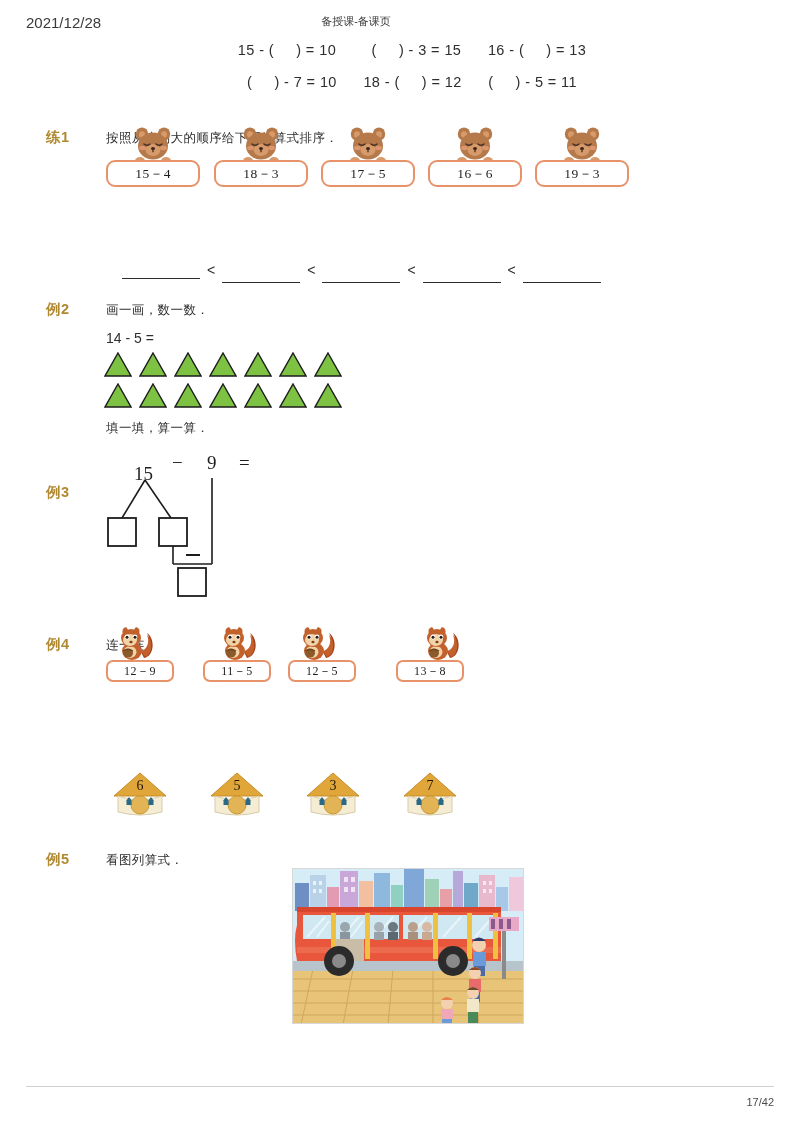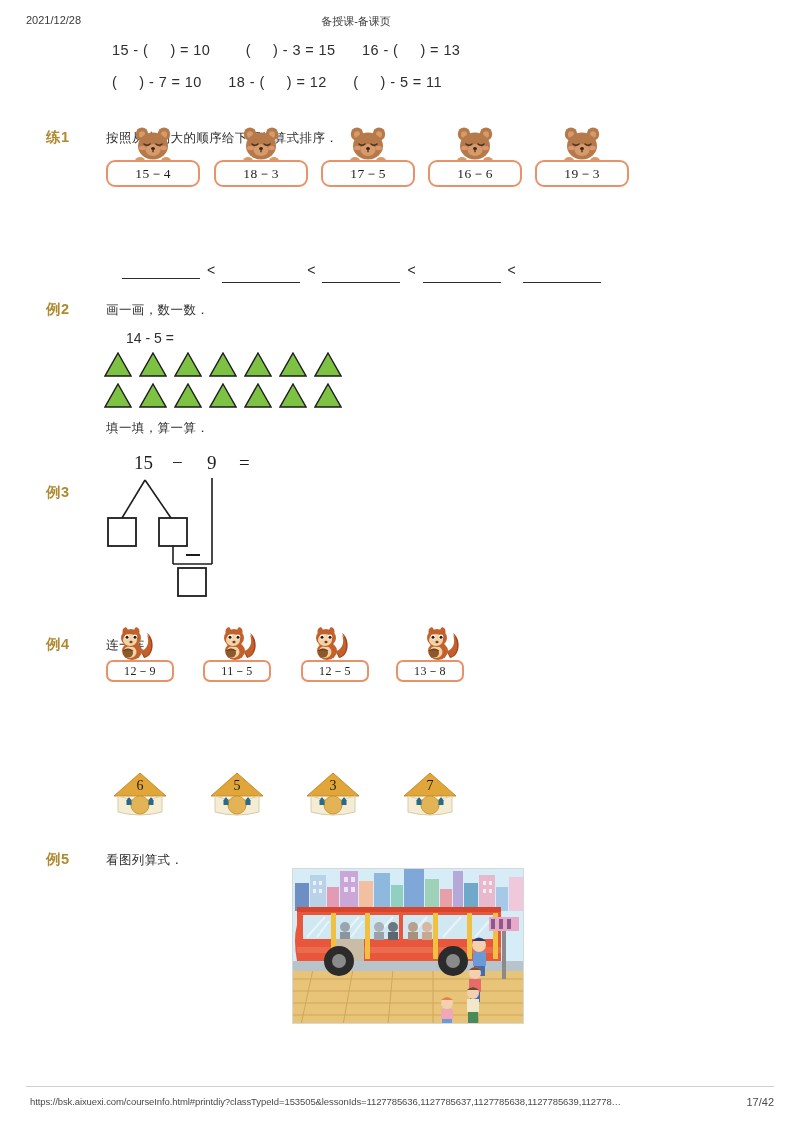--- a/index.html
+++ b/index.html
@@ -7,28 +7,28 @@
     width: 800px; height: 1133px;
     background: #ffffff;
     font-family: "Liberation Sans", sans-serif;
     position: relative;
     overflow: hidden;
   }
   .page { position: relative; width: 800px; height: 1133px; }
 
   
   .hdr { position: absolute; top: 14px; left: 0; width: 800px; height: 20px; }
-  .hdr-date { position: absolute; left: 26px; top: 0; font-size: 11px; color: #3a3a3a; }
+  .hdr-date { position: absolute; left: 26px; top: 0; font-size: 15px; color: #3a3a3a; }
   .hdr-title { position: absolute; left: 0; top: 0; width: 712px; text-align: center;
                font-size: 11px; color: #3a3a3a; }
 
   
   .eqblock { position: absolute; left: 112px; top: 42px; width: 600px; }
   .eqrow { font-size: 14.5px; color: #2e2e2e; letter-spacing: .4px; margin-bottom: 16px;
-           font-family: "Liberation Sans", sans-serif; white-space: pre; }
+           font-family: "Liberation Sans", sans-serif; white-space: pre; text-align: center; }
 
   
   .sec-label {
     position: absolute; font-size: 14.5px; font-weight: bold;
     color: #b08a32; letter-spacing: .5px;
   }
   .sec-prompt {
     position: absolute; font-size: 12.5px; color: #2e2e2e; letter-spacing: .4px;
   }
 
@@ -223,21 +223,21 @@
     <span class="lt">&lt;</span>
     <span class="blank-line" style="width:78px; margin-bottom:-4px;"></span>
     <span class="lt">&lt;</span>
     <span class="blank-line" style="width:78px; margin-bottom:-4px;"></span>
     <span class="lt">&lt;</span>
     <span class="blank-line" style="width:78px; margin-bottom:-4px;"></span>
   </div>
 
   <div class="sec-label" style="left:46px; top:300px;">例2</div>
   <div class="sec-prompt" style="left:106px; top:302px;">画一画，数一数．</div>
-  <div style="position:absolute; left:106px; top:330px; font-size:14px; color:#2e2e2e;margin-left:20px;">14 - 5 =</div>
+  <div style="position:absolute; left:106px; top:330px; font-size:14px; color:#2e2e2e;">14 - 5 =</div>
 
   <div class="tri-area">
     <div class="tri-row">
       <svg class="tri-svg" width="28" height="25" viewBox="0 0 28 25">
           <polygon points="14,1 27,24 1,24" fill="#7dc242" stroke="#1c1c1c" stroke-width="1.4"></polygon>
         </svg>
       <svg class="tri-svg" width="28" height="25" viewBox="0 0 28 25">
           <polygon points="14,1 27,24 1,24" fill="#7dc242" stroke="#1c1c1c" stroke-width="1.4"></polygon>
         </svg>
       <svg class="tri-svg" width="28" height="25" viewBox="0 0 28 25">
@@ -278,21 +278,21 @@
       <svg class="tri-svg" width="28" height="25" viewBox="0 0 28 25">
           <polygon points="14,1 27,24 1,24" fill="#7dc242" stroke="#1c1c1c" stroke-width="1.4"></polygon>
         </svg>
     </div>
   </div>
 
   <div class="sec-label" style="left:46px; top:438px;margin-top:45px;">例3</div>
   <div class="sec-prompt" style="left:106px; top:420px;font-family:Liberation Mono, monospace;">填一填，算一算．</div>
 
   <div class="d3">
-    <div style="position:absolute; left:30px; top:0; font-family:'Liberation Serif',serif; font-size:19px; color:#1e1e1e;">15</div>
+    <div style="position:absolute; left:30px; top:11px; font-family:'Liberation Serif',serif; font-size:19px; color:#1e1e1e;">15</div>
     <div style="position:absolute; left:68px; top:0; font-family:'Liberation Serif',serif; font-size:19px; color:#1e1e1e;">−</div>
     <div style="position:absolute; left:103px; top:0; font-family:'Liberation Serif',serif; font-size:19px; color:#1e1e1e;">9</div>
     <div style="position:absolute; left:135px; top:0; font-family:'Liberation Serif',serif; font-size:19px; color:#1e1e1e;">=</div>
 
     <svg width="230" height="165" viewBox="0 0 230 165" style="position:absolute; left:0; top:0;">
       <line x1="41" y1="28" x2="18" y2="66" stroke="#1c1c1c" stroke-width="1.6"></line>
       <line x1="41" y1="28" x2="67" y2="66" stroke="#1c1c1c" stroke-width="1.6"></line>
       <rect x="4" y="66" width="28" height="28" fill="#ffffff" stroke="#1c1c1c" stroke-width="1.8"></rect>
       <rect x="55" y="66" width="28" height="28" fill="#ffffff" stroke="#1c1c1c" stroke-width="1.8"></rect>
       <line x1="108" y1="26" x2="108" y2="112" stroke="#1c1c1c" stroke-width="1.6"></line>
@@ -347,21 +347,21 @@
         <circle cx="24" cy="15.3" r="1.5" fill="#2b1b10"></circle>
         <ellipse cx="20" cy="20" rx="1.6" ry="1.2" fill="#7a3c18"></ellipse>
         <ellipse cx="17" cy="31" rx="5" ry="4.5" fill="#8a5a2b"></ellipse>
         <path d="M12 29 q5 -3 10 0" stroke="#6b431f" stroke-width="1.3" fill="none"></path>
       </svg>
       <div class="sq-card">
         <span class="card-text">11－5</span>
       </div>
     </div>
 
-    <div class="cardwrap" style="left:301px; width:56px;">
+    <div class="cardwrap" style="left:288px; width:56px;">
       <svg class="squirrel" viewBox="0 0 46 45">
         <path d="M33 36 C44 34 44 16 36 11 C41 19 38 29 30 30 Z" fill="#a8401c"></path>
         <path d="M34 35 C42 32 42 18 36 13 C39 20 36 28 30 29 Z" fill="#c2612c"></path>
         <ellipse cx="21" cy="29" rx="10" ry="9" fill="#c2612c"></ellipse>
         <ellipse cx="19" cy="30" rx="6.5" ry="6" fill="#f2d3a8"></ellipse>
         <path d="M12 13 q-2 -7 3 -8 q3 3 2 7 Z" fill="#c2612c"></path>
         <path d="M28 13 q2 -7 -3 -8 q-3 3 -2 7 Z" fill="#c2612c"></path>
         <ellipse cx="20" cy="16" rx="10" ry="9" fill="#c2612c"></ellipse>
         <ellipse cx="19" cy="18" rx="7" ry="6" fill="#f2d3a8"></ellipse>
         <circle cx="16" cy="15" r="2.4" fill="#ffffff"></circle>
@@ -580,16 +580,15 @@
           <rect x="175" y="143" width="10" height="11" fill="#4a8a5a"></rect>
         <circle cx="154" cy="134" r="6" fill="#f2d0b0"></circle>
           <path d="M148 131 q6 -6 12 0 z" fill="#e8804a"></path>
         <rect x="148" y="140" width="12" height="10" fill="#f0a8b8"></rect>
           <rect x="149" y="150" width="10" height="6" fill="#6b9ad8"></rect>
       </g>
     </svg>
   </div>
 
   <div class="ftr-line"></div>
-  <div class="ftr-url">https://bsk.aixuexi.com/courseInfo.html#printdiy?classTypeId=153505&amp;lessonIds=1127785636,1127785637,1127785638,1127785639,112778…</div>
   <div class="ftr-pg">17/42</div>
 
 </div>
 
 </body></html>

